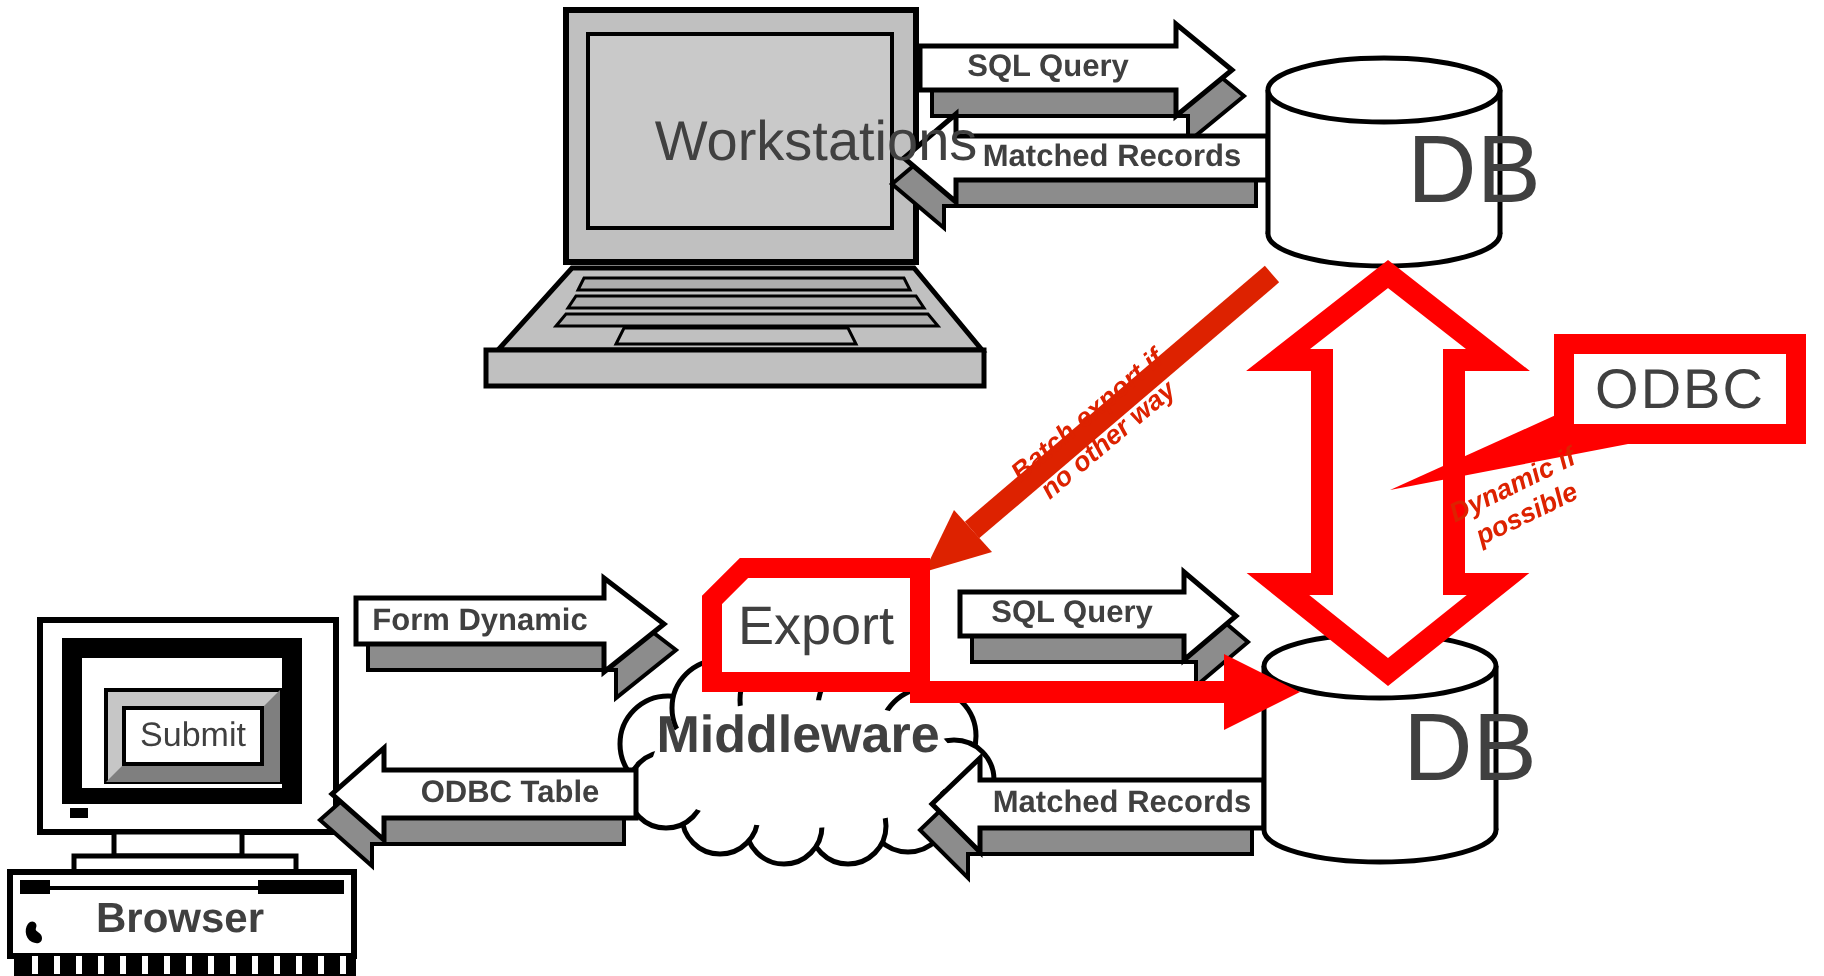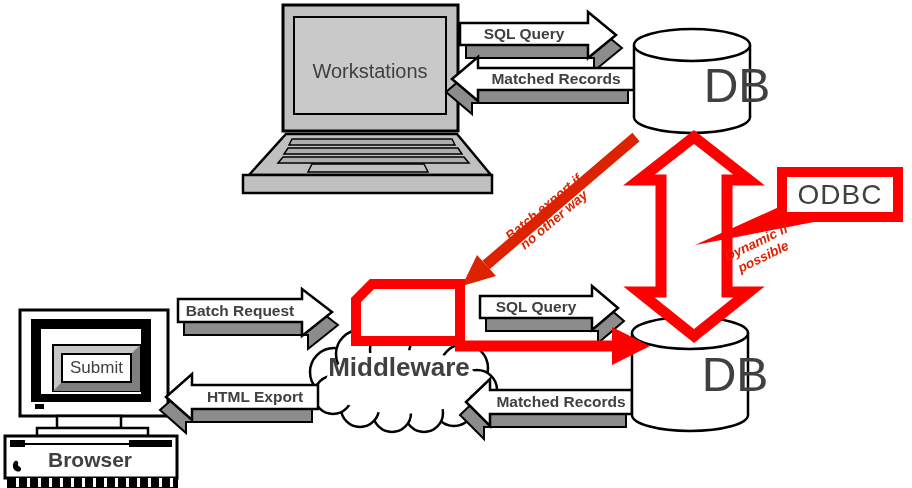--- a/index.html
+++ b/index.html
@@ -3,21 +3,21 @@
 <meta charset="utf-8">
 <style>
   html,body{margin:0;padding:0;background:#fff;}
   #canvas{position:relative;width:912px;height:488px;background:#fff;overflow:hidden;
           font-family:"Liberation Sans",sans-serif;}
   #art{position:absolute;left:0;top:0;z-index:1;}
   .lbl{position:absolute;z-index:2;display:flex;align-items:center;justify-content:center;
        color:#404040;white-space:nowrap;}
   .arrow-lbl{font-weight:bold;font-size:15.5px;}
   .db-lbl{font-size:48px;margin-left:45px;}
-  .big-lbl{font-size:20px;}
+  .big-lbl{font-size:28px;padding-left:38px;}
   .export-lbl{font-size:27px;}
   .odbc-lbl{font-size:28px;letter-spacing:1px;text-align:right;}
   .mw-lbl{font-weight:bold;font-size:26px;}
   .submit-lbl{font-size:17px;}
   .browser-lbl{font-weight:bold;font-size:21px;}
   .annot{position:absolute;z-index:3;display:flex;flex-direction:column;align-items:center;
          justify-content:center;color:#dd2200;font-weight:bold;font-style:italic;
          font-size:13.5px;line-height:16px;}
   .annot span{white-space:nowrap;}
   #batch-annot{left:459px;top:185px;width:180px;height:58px;transform:rotate(-40deg);}
@@ -152,23 +152,24 @@
 
 <div class="annot" id="batch-annot">
   <span>Batch export if</span>
   <span>no other way</span>
 </div>
 <div class="annot" id="dynamic-annot">
   <span>Dynamic if</span>
   <span>possible</span>
 </div>
 
-<div class="lbl arrow-lbl" style="left:178px;top:299px;width:124px;height:23px;">Batch Request</div>
-<div class="lbl arrow-lbl" style="left:192px;top:385px;width:126px;height:24px;">HTML Export</div>
+<div class="lbl arrow-lbl" style="left:178px;top:299px;width:124px;height:23px;">Form Dynamic</div>
+<div class="lbl arrow-lbl" style="left:192px;top:385px;width:126px;height:24px;">ODBC Table</div>
 
+<div class="lbl export-lbl" style="left:360px;top:292px;width:96px;height:42px;">Export</div>
 <div class="lbl mw-lbl" style="left:317px;top:352px;width:164px;height:30px;text-align:center;">Middleware</div>
 
 <div class="lbl arrow-lbl" style="left:480px;top:296px;width:112px;height:22px;">SQL Query</div>
 <div class="lbl arrow-lbl" style="left:490px;top:390px;width:142px;height:24px;">Matched Records</div>
 
 <div class="lbl submit-lbl" style="left:62px;top:354px;width:69px;height:28px;">Submit</div>
 <div class="lbl browser-lbl" style="left:28px;top:446px;width:124px;height:28px;">Browser</div>
 
 <div id="kbd-strip"></div>
 

